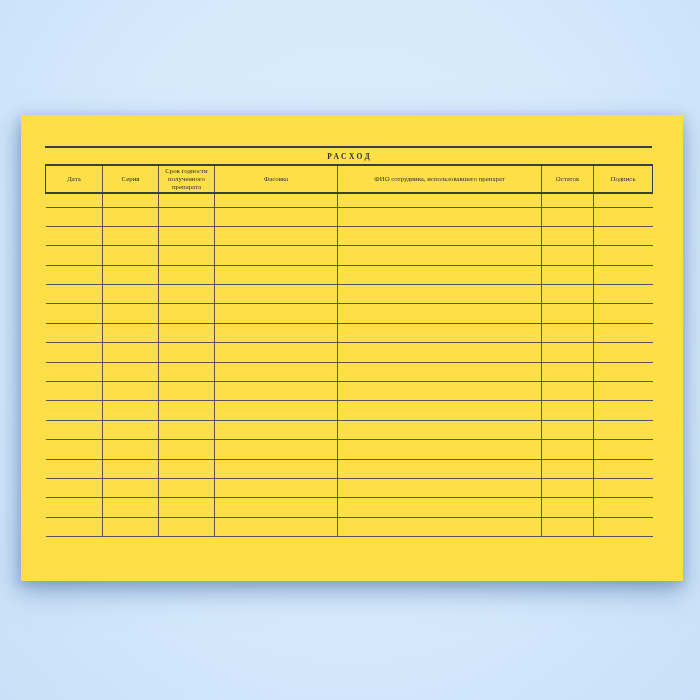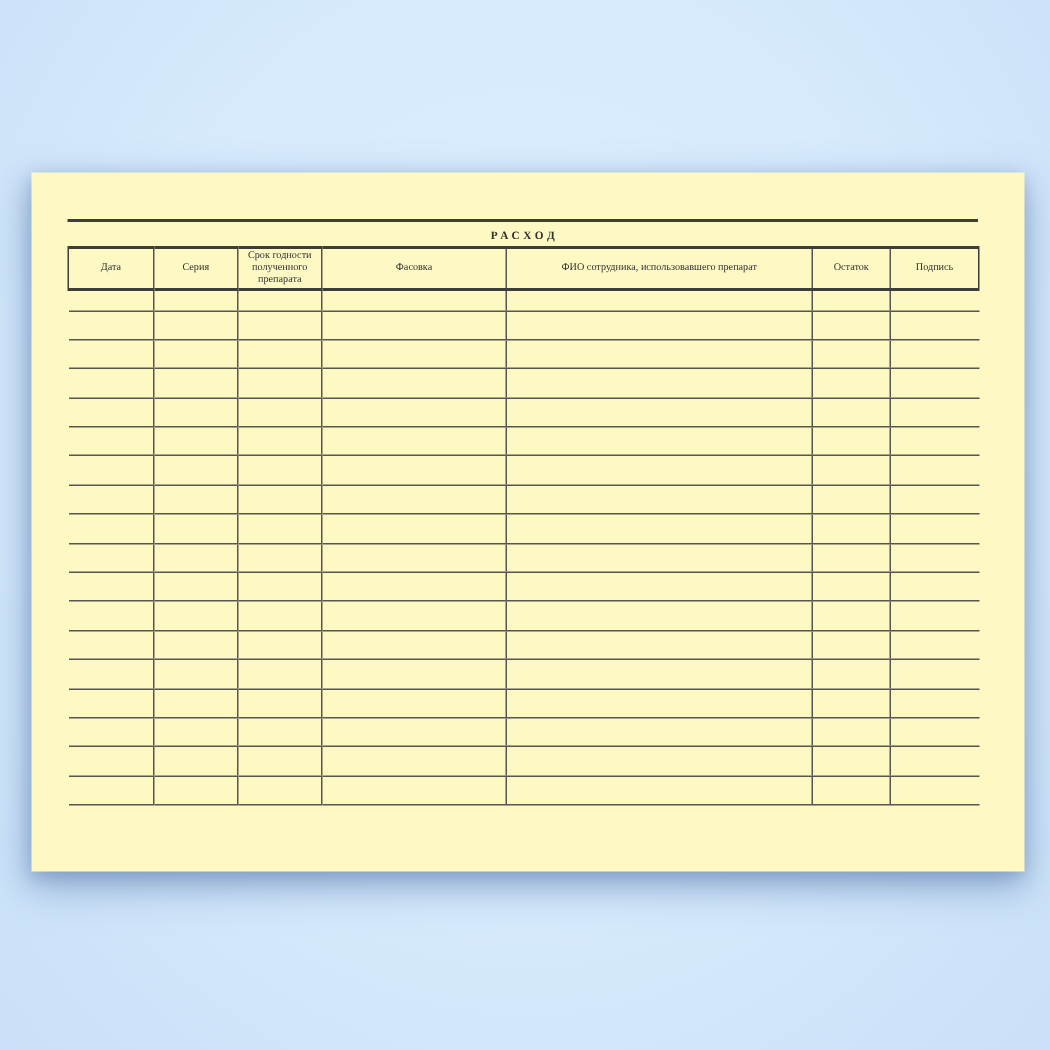--- a/index.html
+++ b/index.html
@@ -14,21 +14,21 @@
     font-family: "Liberation Serif", serif;
     background: radial-gradient(ellipse at 50% 42%,
       #ddeefe 0%, #d6eafc 55%, #cde3f9 85%, #c9e0f8 100%);
   }
   .paper {
     position: absolute;
     left: 21px;
     top: 115px;
     width: 662px;
     height: 466px;
-    background: #fef9c3;
+    background: #fde047;
     box-shadow: 0 10px 26px rgba(96, 130, 178, 0.50),
                 0 3px 9px  rgba(96, 130, 178, 0.32),
                 -4px 6px 16px rgba(96, 130, 178, 0.28);
   }
   .form {
     position: absolute;
     left: 24px;
     top: 31px;
     width: 607px;
   }

